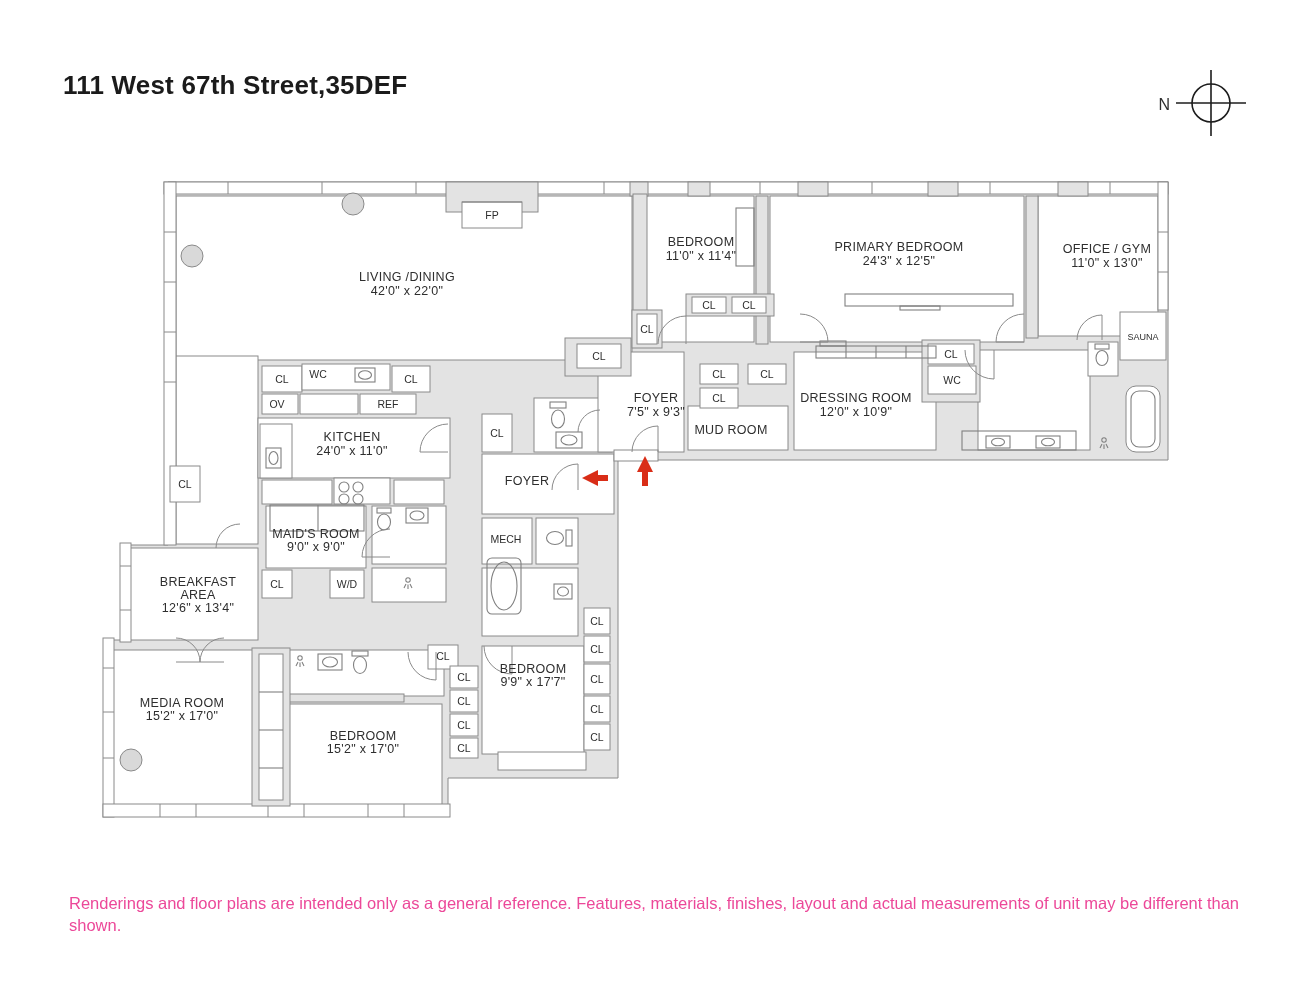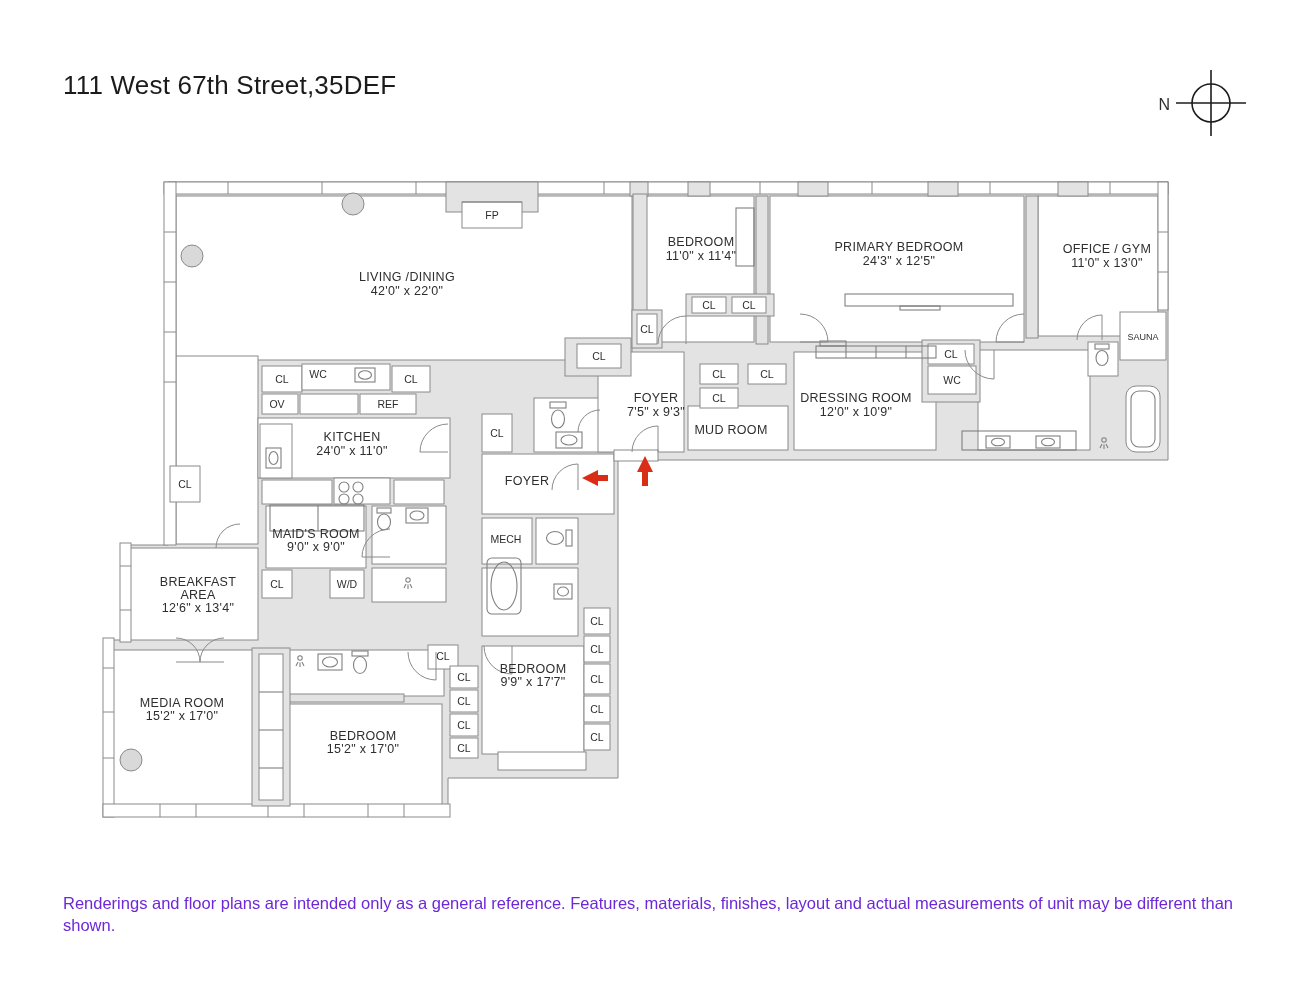--- a/index.html
+++ b/index.html
@@ -1,21 +1,21 @@
 <!DOCTYPE html>
 <html><head>
 <meta charset="utf-8">
 <style>
   html,body{margin:0;padding:0;background:#ffffff;}
   .page{position:relative;width:1294px;height:1000px;background:#ffffff;overflow:hidden;
         font-family:"Liberation Sans",sans-serif;}
-  .title{position:absolute;left:63px;top:70px;font-size:26px;font-weight:normal;color:#1b1b1b;
+  .title{position:absolute;left:63px;top:70px;font-size:26px;font-weight:bold;color:#1b1b1b;
          letter-spacing:.2px;}
-  .footer{position:absolute;left:63px;top:893px;width:1175px;font-size:16.5px;line-height:1.32;
-          color:#6d28d9;}
+  .footer{position:absolute;left:69px;top:893px;width:1175px;font-size:16.5px;line-height:1.32;
+          color:#ec4899;}
   svg text{font-family:"Liberation Sans",sans-serif;fill:#2e2e2e;text-anchor:middle;}
   .rm{font-size:12.5px;letter-spacing:.3px;}
   .sm{font-size:10.5px;}
   .xs{font-size:9px;}
   .w{fill:#e3e3e3;stroke:#8a8a8a;stroke-width:1;}
   .r{fill:#ffffff;stroke:#8a8a8a;stroke-width:1;}
   .t{fill:none;stroke:#808080;stroke-width:1.1;}
   .d{fill:none;stroke:#8a8a8a;stroke-width:1;}
   .win{fill:#ffffff;stroke:#8a8a8a;stroke-width:1;}
   .m{stroke:#8a8a8a;stroke-width:1;}

